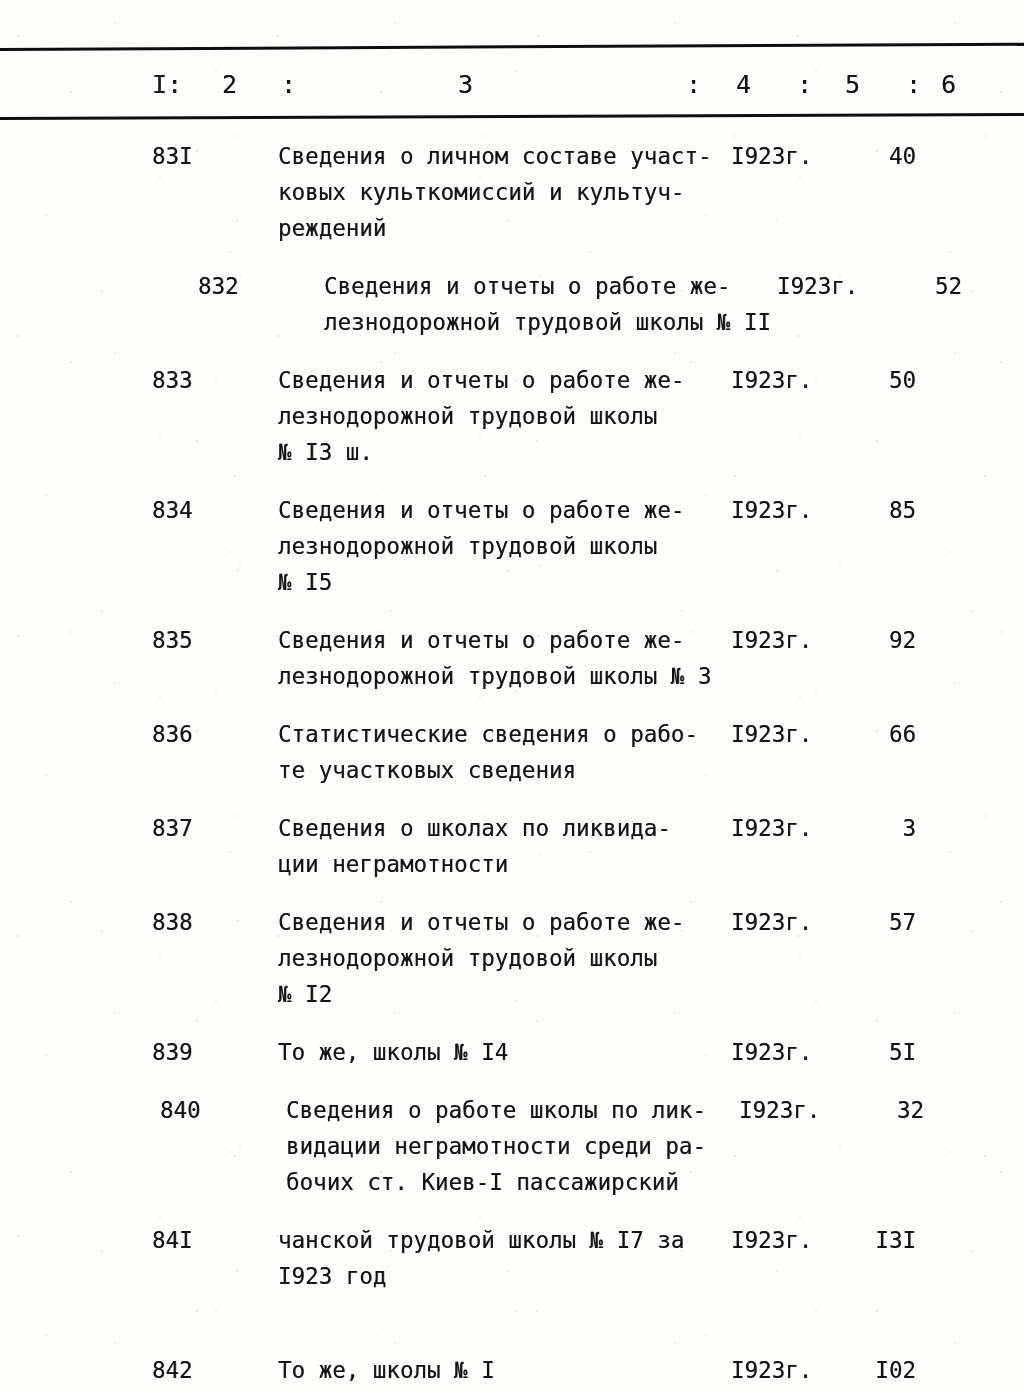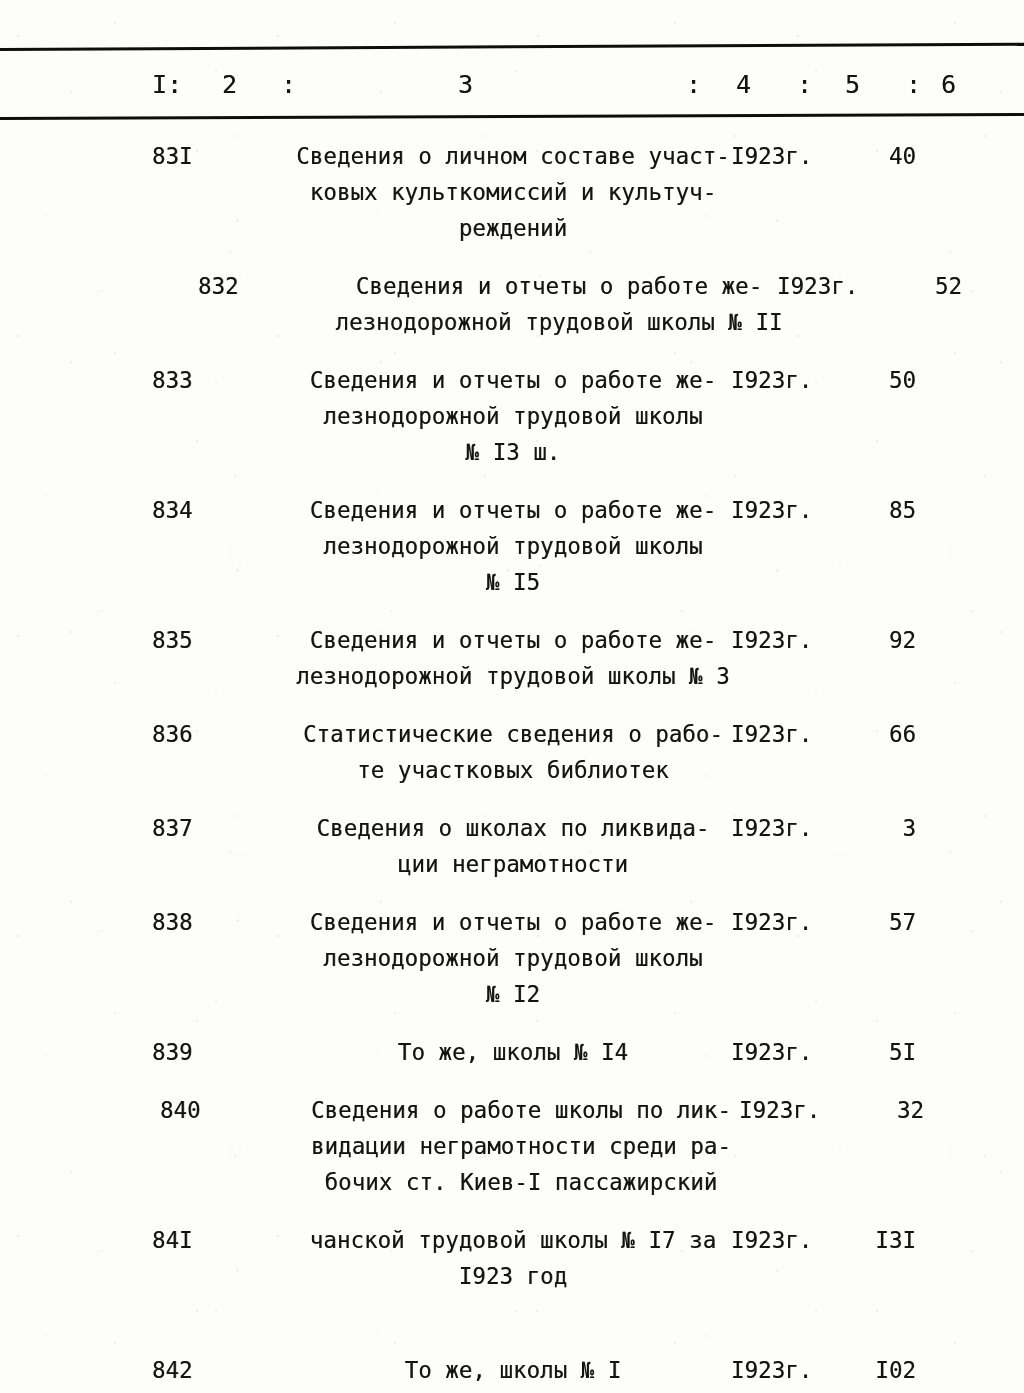--- a/index.html
+++ b/index.html
@@ -83,21 +83,20 @@
     position: relative;
     width: 1024px;
   }
   .cell {
     position: absolute;
     top: 0;
     font-size: 22.5px;
     line-height: 36px;
     color: #131313;
     white-space: pre;
-    text-align: center;
   }
   .c-num   { left: 152px; width: 110px; text-align: left; }
   .c-desc  { left: 278px; width: 470px; }
   .c-date  { left: 731px; width: 110px; text-align: left; }
   .c-pages { left: 846px; width: 70px; text-align: right; }
 
   .desc-line { display: block; }
 
   
   .cell, .colnums span {
@@ -152,21 +151,21 @@
         <div class="cell c-pages">85</div>
       </div>
       <div class="row" style="height: 94px; padding-left: 37px;">
         <div class="cell c-num">835</div>
         <div class="cell c-desc"><span class="desc-line">Сведения и отчеты о работе же-</span><span class="desc-line">лезнодорожной трудовой школы № 3</span></div>
         <div class="cell c-date">I923г.</div>
         <div class="cell c-pages">92</div>
       </div>
       <div class="row" style="height: 94px;">
         <div class="cell c-num">836</div>
-        <div class="cell c-desc"><span class="desc-line">Статистические сведения о рабо-</span><span class="desc-line">те участковых библиотек</span></div>
+        <div class="cell c-desc"><span class="desc-line">Статистические сведения о рабо-</span><span class="desc-line">те участковых сведения</span></div>
         <div class="cell c-date">I923г.</div>
         <div class="cell c-pages">66</div>
       </div>
       <div class="row" style="height: 94px;">
         <div class="cell c-num">837</div>
         <div class="cell c-desc"><span class="desc-line">Сведения о школах по ликвида-</span><span class="desc-line">ции неграмотности</span></div>
         <div class="cell c-date">I923г.</div>
         <div class="cell c-pages">3</div>
       </div>
       <div class="row" style="height: 130px;">

